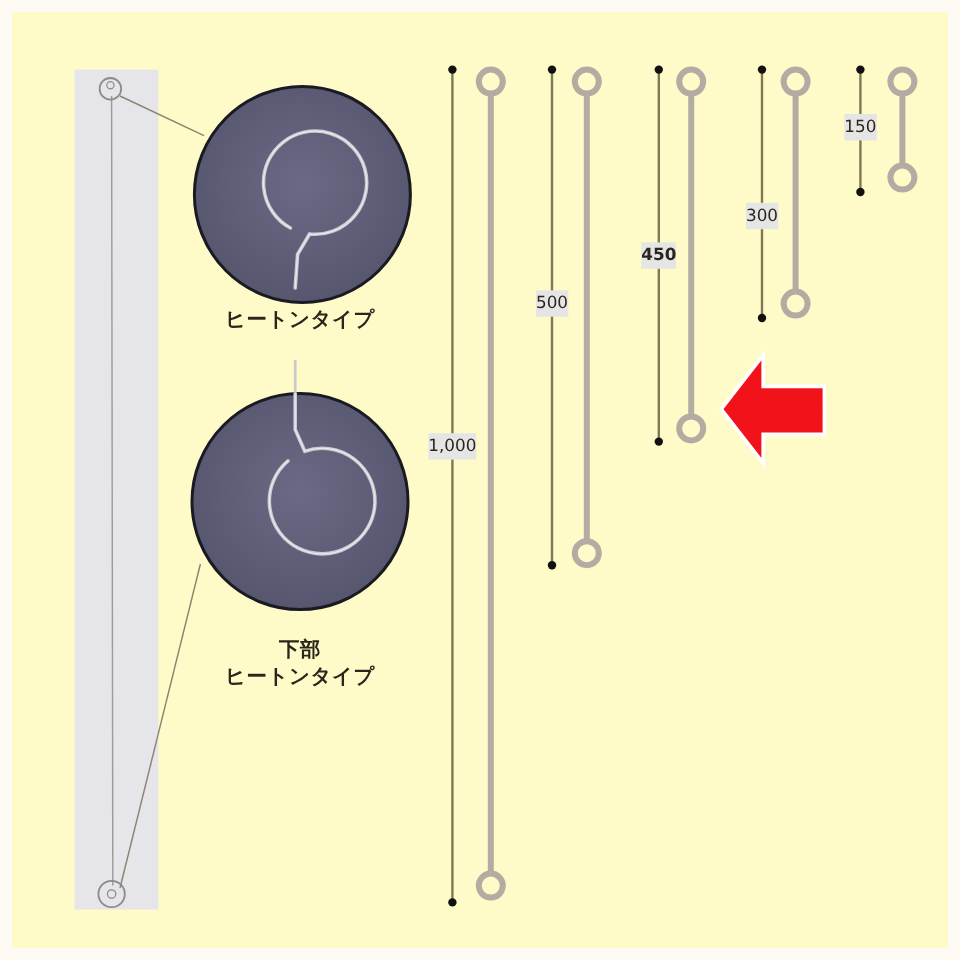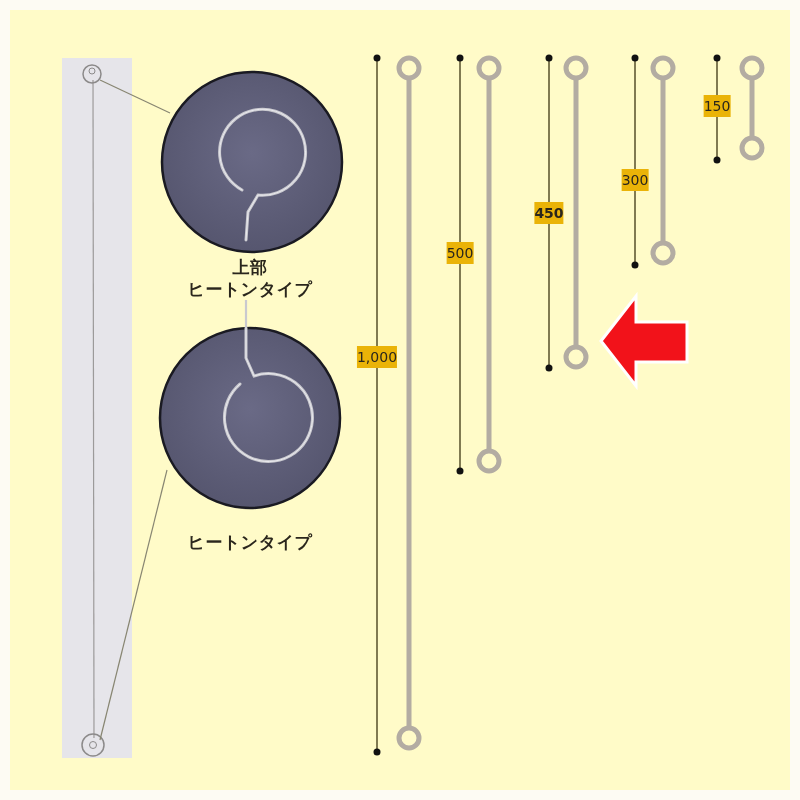--- a/index.html
+++ b/index.html
@@ -18,21 +18,21 @@
       position: absolute; left: 62px; top: 58px; width: 70px; height: 700px;
       background: #e6e5ea;
     }
     .label {
       position: absolute; text-align: center; color: #2a261c;
       font-size: 17px; font-weight: bold; line-height: 22px; letter-spacing: 0.5px;
     }
     .dim {
       position: absolute; color: #2a261c; font-size: 14px;
       transform: translate(-50%, -50%);
-      background: #eab308; padding: 3px 0;
+      background: #e5e5e5; padding: 3px 0;
     }
     svg { position: absolute; left: 0; top: 0; }
   </style>
 </head>
 <body>
 
 <div class="panel"></div>
 <div class="strip"></div>
 
 <svg width="800" height="800" viewBox="0 0 800 800">
@@ -111,25 +111,25 @@
     <line x1="752" y1="78" x2="752" y2="138" stroke="#b3aca2" stroke-width="5"></line>
     <circle cx="752" cy="68" r="10" fill="none" stroke="#b3aca2" stroke-width="5"></circle>
     <circle cx="752" cy="148" r="10" fill="none" stroke="#b3aca2" stroke-width="5"></circle>
   </g>
 
   <g>
     <polygon points="601,341 636,296 636,322 687,322 687,362 636,362 636,386" fill="#f2121a" stroke="#ffffff" stroke-width="3" stroke-linejoin="miter"></polygon>
   </g>
 </svg>
 
-<div class="dim" style="left:377px; top:357px;">1,000</div>
+<div class="dim" style="left:377px; top:372px;">1,000</div>
 <div class="dim" style="left:460px; top:253px;">500</div>
 <div class="dim" style="left:549px; top:213px;font-weight:bold;">450</div>
 <div class="dim" style="left:635px; top:160px;margin-top:20px;">300</div>
 <div class="dim" style="left:717px; top:106px;">150</div>
 
 <div class="label" style="left:160px; top:256px; width:180px;">
-  <div>上部</div>
   <div>ヒートンタイプ</div>
 </div>
 <div class="label" style="left:160px; top:531px; width:180px;">
+  <div>下部</div>
   <div>ヒートンタイプ</div>
 </div>
 
 </body></html>

